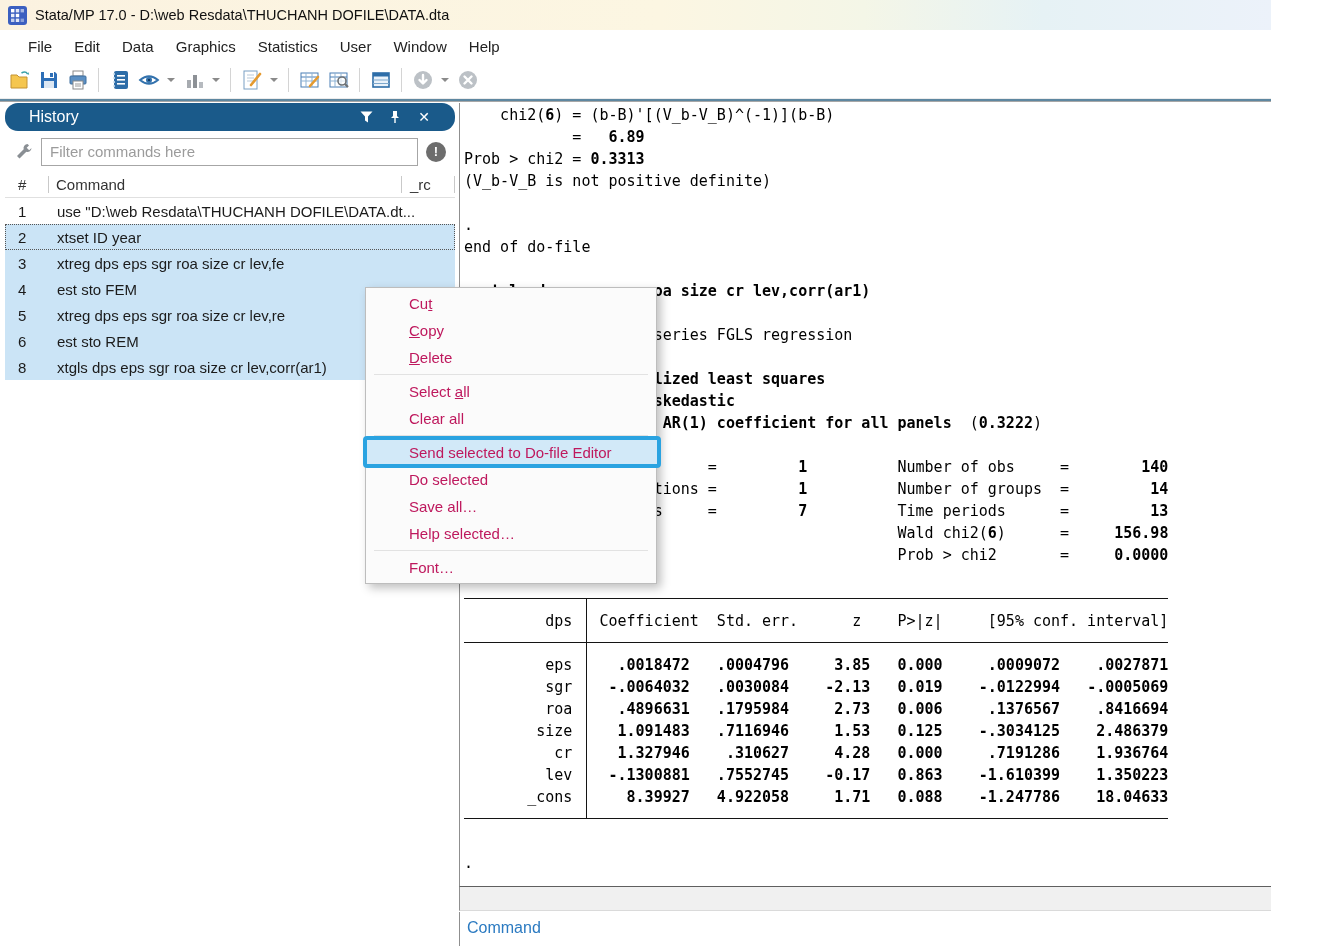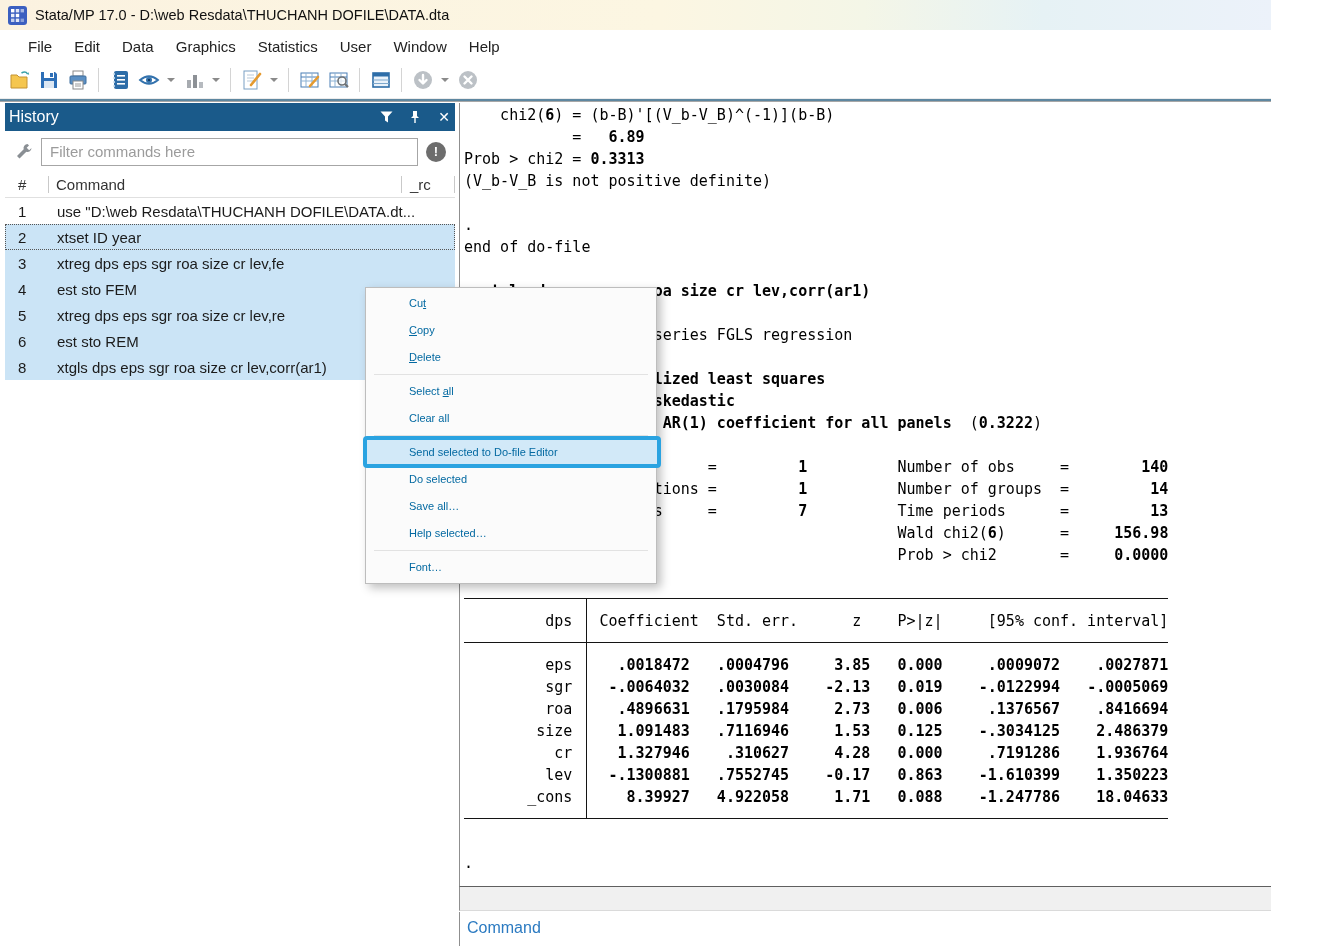--- a/index.html
+++ b/index.html
@@ -19,21 +19,21 @@
     align-items:center;padding-left:6px;box-sizing:border-box;gap:2px;}
   .tbtn{width:27px;height:27px;display:flex;align-items:center;justify-content:center;}
   .tsep{width:1px;height:24px;background:#d4d4d4;margin:0 5px;}
   .caret{width:0;height:0;border-left:4px solid transparent;border-right:4px solid transparent;
     border-top:4px solid #8a8a8a;margin:0 3px;}
   .paneline{position:absolute;left:0;top:98px;width:100%;height:5px;
     background:linear-gradient(#ececec 0 1px,#5e87a0 1px 3px,#a7a7a7 3px 4px,#ffffff 4px 5px);}
   
   .history{position:absolute;left:5px;top:103px;width:450px;height:838px;background:#fff;font-size:15px;}
   .h-header{height:28px;background:#1a5a8a;color:#fff;display:flex;align-items:center;
-    padding:0 4px;font-size:16px;}
+    padding:0 24px;font-size:16px;border-radius:13px;}
   .h-hicons{margin-left:auto;display:flex;gap:15px;align-items:center;}
   .h-hicons .hic{display:flex;align-items:center;justify-content:center;width:14px;height:14px;
     color:#fff;font-size:14px;line-height:14px;}
   .h-filter{height:41px;display:flex;align-items:center;padding:0 9px;gap:8px;box-sizing:border-box;}
   .h-input{flex:1;height:28px;border:1px solid #a6a6a6;padding:0 8px;font-size:15px;color:#333;
     font-family:"Liberation Sans",sans-serif;outline:none;box-sizing:border-box;}
   .h-input::placeholder{color:#9b9b9b;}
   .h-excl{width:20px;height:20px;border-radius:50%;background:#6d6d6d;color:#fff;font-weight:bold;
     display:flex;align-items:center;justify-content:center;font-size:13px;flex:0 0 auto;}
   .h-cols{height:25px;display:flex;align-items:center;border-bottom:1px solid #e0e0e0;color:#333;}
@@ -59,21 +59,21 @@
   .vline{position:absolute;left:13.5ch;top:11px;height:220px;border-left:1.5px solid #141414;}
   .graybar{position:absolute;left:459px;top:887px;width:862px;height:24px;background:#f0f0f0;
     border-left:1px solid #8f8f8f;border-bottom:1px solid #dadada;box-sizing:border-box;}
   .cmdpane{position:absolute;left:459px;top:912px;width:862px;height:34px;background:#fff;
     border-left:1px solid #8f8f8f;padding:7px 0 0 7px;box-sizing:border-box;}
   .cmd-title{color:#2b7ac1;font-size:16px;}
   
   .ctxmenu{position:absolute;left:365px;top:287px;width:292px;background:#fbfbfb;
     border:1px solid #bdbdbd;box-shadow:4px 4px 9px rgba(0,0,0,.25);padding:2px 0;z-index:50;
     box-sizing:border-box;}
-  .mitem{height:27px;line-height:27px;padding-left:43px;font-size:11px;color:#0369a1;position:relative;}
+  .mitem{height:27px;line-height:27px;padding-left:43px;font-size:15px;color:#be185d;position:relative;}
   .mitem span{position:relative;}
   .msep{height:1px;background:#e2e2e2;margin:3px 8px;}
   .mitem.hl::before{content:"";position:absolute;left:-3px;right:-5px;top:-3px;bottom:-2px;
     border:4px solid #2aa3e1;background:#d2e9f8;border-radius:4px;}
 </style>
 </head>
 <body>
 
 <div id="app">
 

